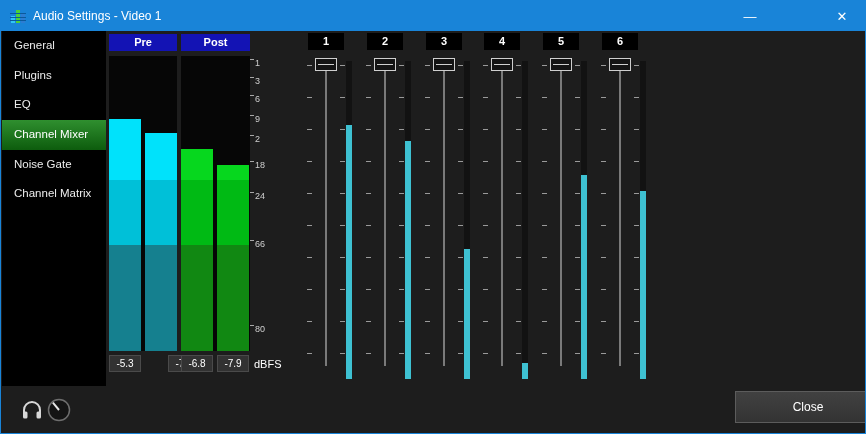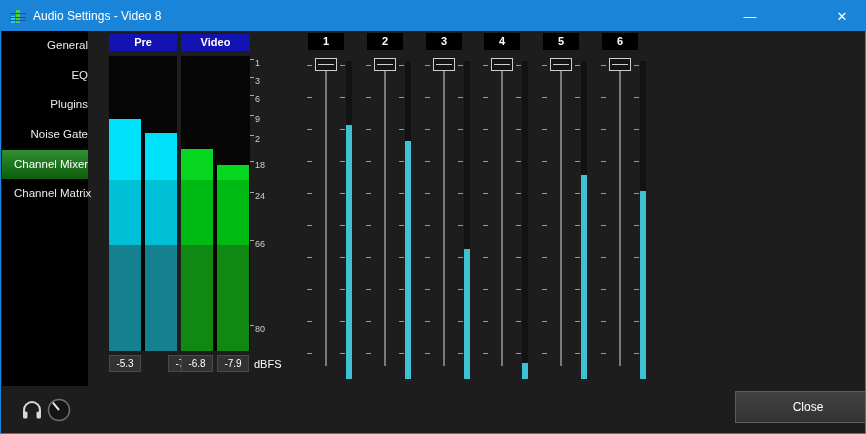--- a/index.html
+++ b/index.html
@@ -11,21 +11,21 @@
   
   .titlebar { position:absolute; top:0; left:0; right:0; height:30px; background:#1984d8; }
   .app-icon { position:absolute; left:9px; top:7px; }
   .title { position:absolute; left:32px; top:8px; color:#fff; font-size:12px; }
   .win-btn { position:absolute; top:0; width:46px; height:30px; color:#fff;
              display:flex; align-items:center; justify-content:center; font-size:12px; }
   .btn-min { right:92px; font-size:13px; }
   .btn-close { right:0; font-size:13px; }
 
   
-  .sidebar { position:absolute; left:1px; top:30px; width:86px; height:355px; background:#000;text-align:right; }
+  .sidebar { position:absolute; left:1px; top:30px; width:104px; height:355px; background:#000; }
   .side-item { height:29.7px; line-height:29.7px; padding-left:12px; color:#ececec;
                font-size:11.5px; white-space:nowrap; }
   .side-item.selected { background:linear-gradient(to bottom,#2f8f2f,#0d5c0d); color:#fff; }
 
   
   .content { position:absolute; left:0; top:0; width:866px; height:434px; }
 
   .meter-header { position:absolute; top:33px; height:17px; background:#1313b4; color:#fff;
                   font-weight:bold; font-size:11px; text-align:center; line-height:17px; }
   .well { position:absolute; top:55px; height:295px; background:#060606; }
@@ -71,37 +71,37 @@
     <svg class="app-icon" width="16" height="16" viewBox="0 0 16 16">
       <rect x="1" y="8" width="4" height="7" fill="#31c5f4"></rect>
       <rect x="6" y="2" width="4" height="13" fill="#4cd137"></rect>
       <rect x="11" y="5" width="4" height="10" fill="#2d7dd2"></rect>
       <g stroke="#0a5a9c" stroke-width="1">
         <line x1="0" y1="5.5" x2="16" y2="5.5"></line>
         <line x1="0" y1="9.5" x2="16" y2="9.5"></line>
         <line x1="0" y1="12.5" x2="16" y2="12.5"></line>
       </g>
     </svg>
-    <span class="title">Audio Settings - Video 8</span>
+    <span class="title">Audio Settings - Video 1</span>
     <div class="win-btn btn-min">—</div>
     <div class="win-btn btn-close">✕</div>
   </div>
 
   <div class="sidebar">
       <div class="side-item">General</div>
+      <div class="side-item">Plugins</div>
       <div class="side-item">EQ</div>
-      <div class="side-item">Plugins</div>
+      <div class="side-item selected">Channel Mixer</div>
       <div class="side-item">Noise Gate</div>
-      <div class="side-item selected">Channel Mixer</div>
       <div class="side-item">Channel Matrix</div>
     </div>
 
   <div class="content">
     <div class="meter-header" style="left:108px;width:68px">Pre</div>
-    <div class="meter-header" style="left:180px;width:69px">Video</div>
+    <div class="meter-header" style="left:180px;width:69px">Post</div>
     <div class="well" style="left:108px;width:68px">
         <div class="meter-bar" style="left: 0px; background: linear-gradient(rgb(0, 226, 251) 0%, rgb(0, 226, 251) 42%, rgb(0, 192, 216) 42%, rgb(0, 192, 216) 64%, rgb(21, 128, 143) 64%, rgb(21, 128, 143) 100%);">
           <div class="meter-cover" style="height: 21.5%;"></div>
         </div>
         <div class="meter-bar" style="left: 36px; background: linear-gradient(rgb(0, 226, 251) 0%, rgb(0, 226, 251) 42%, rgb(0, 192, 216) 42%, rgb(0, 192, 216) 64%, rgb(21, 128, 143) 64%, rgb(21, 128, 143) 100%);">
           <div class="meter-cover" style="height: 26%;"></div>
         </div>
       </div>
     <div class="well" style="left:180px;width:69px">
         <div class="meter-bar" style="left: 0px; background: linear-gradient(rgb(6, 215, 30) 0%, rgb(6, 215, 30) 42%, rgb(0, 186, 20) 42%, rgb(0, 186, 20) 64%, rgb(17, 136, 18) 64%, rgb(17, 136, 18) 100%);">

